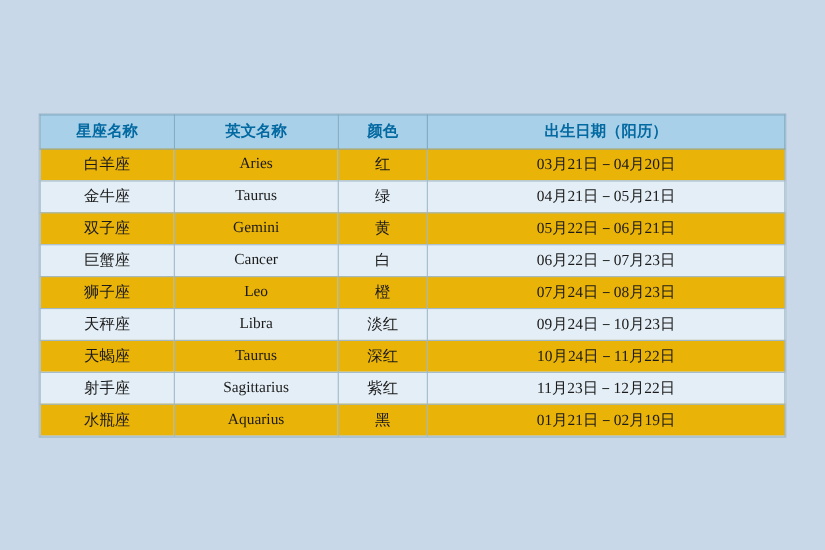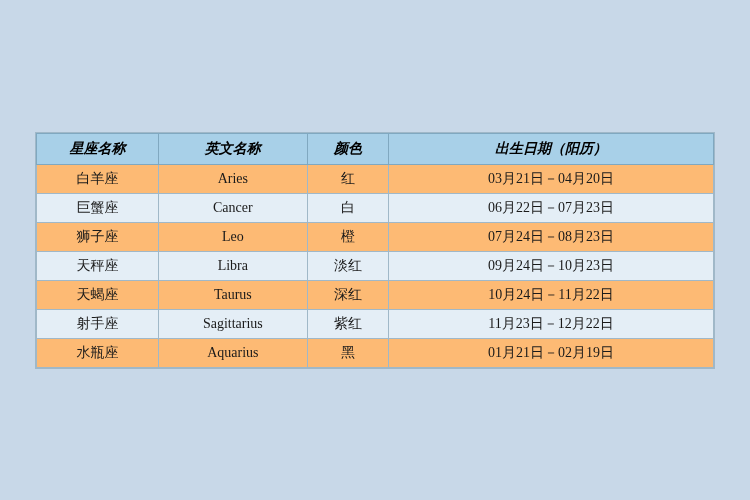--- a/index.html
+++ b/index.html
@@ -21,29 +21,28 @@
     table {
       width: 100%;
       border-collapse: collapse;
     }
     th {
       background-color: #a8d0e8;
       border: 1px solid #80a8c0;
       padding: 6px 8px;
       text-align: center;
       font-weight: bold;
-      color: #000000;
-      font-style: italic;
+      color: #0369a1;
     }
     td {
       border: 1px solid #a0b8c8;
       padding: 5px 8px;
       text-align: center;
       color: #1a1a1a;
-      background-color: #fdba74;
+      background-color: #eab308;
     }
     tr:nth-child(even) td {
       background-color: #e4eef6;
     }
     .col-chinese { width: 18%; }
     .col-english { width: 22%; margin-top: 29px; }
     .col-color { width: 12%; }
     .col-date { width: 48%; }
   </style>
 </head>
@@ -58,20 +57,32 @@
         <th class="col-color">颜色</th>
         <th class="col-date">出生日期（阳历）</th>
       </tr>
     </thead>
     <tbody id="table-body">
     <tr>
           <td>白羊座</td>
           <td>Aries</td>
           <td>红</td>
           <td>03月21日－04月20日</td>
+        </tr>
+        <tr>
+          <td>金牛座</td>
+          <td>Taurus</td>
+          <td>绿</td>
+          <td>04月21日－05月21日</td>
+        </tr>
+        <tr>
+          <td>双子座</td>
+          <td>Gemini</td>
+          <td>黄</td>
+          <td>05月22日－06月21日</td>
         </tr>
         <tr>
           <td>巨蟹座</td>
           <td>Cancer</td>
           <td>白</td>
           <td>06月22日－07月23日</td>
         </tr>
         <tr>
           <td>狮子座</td>
           <td>Leo</td>

